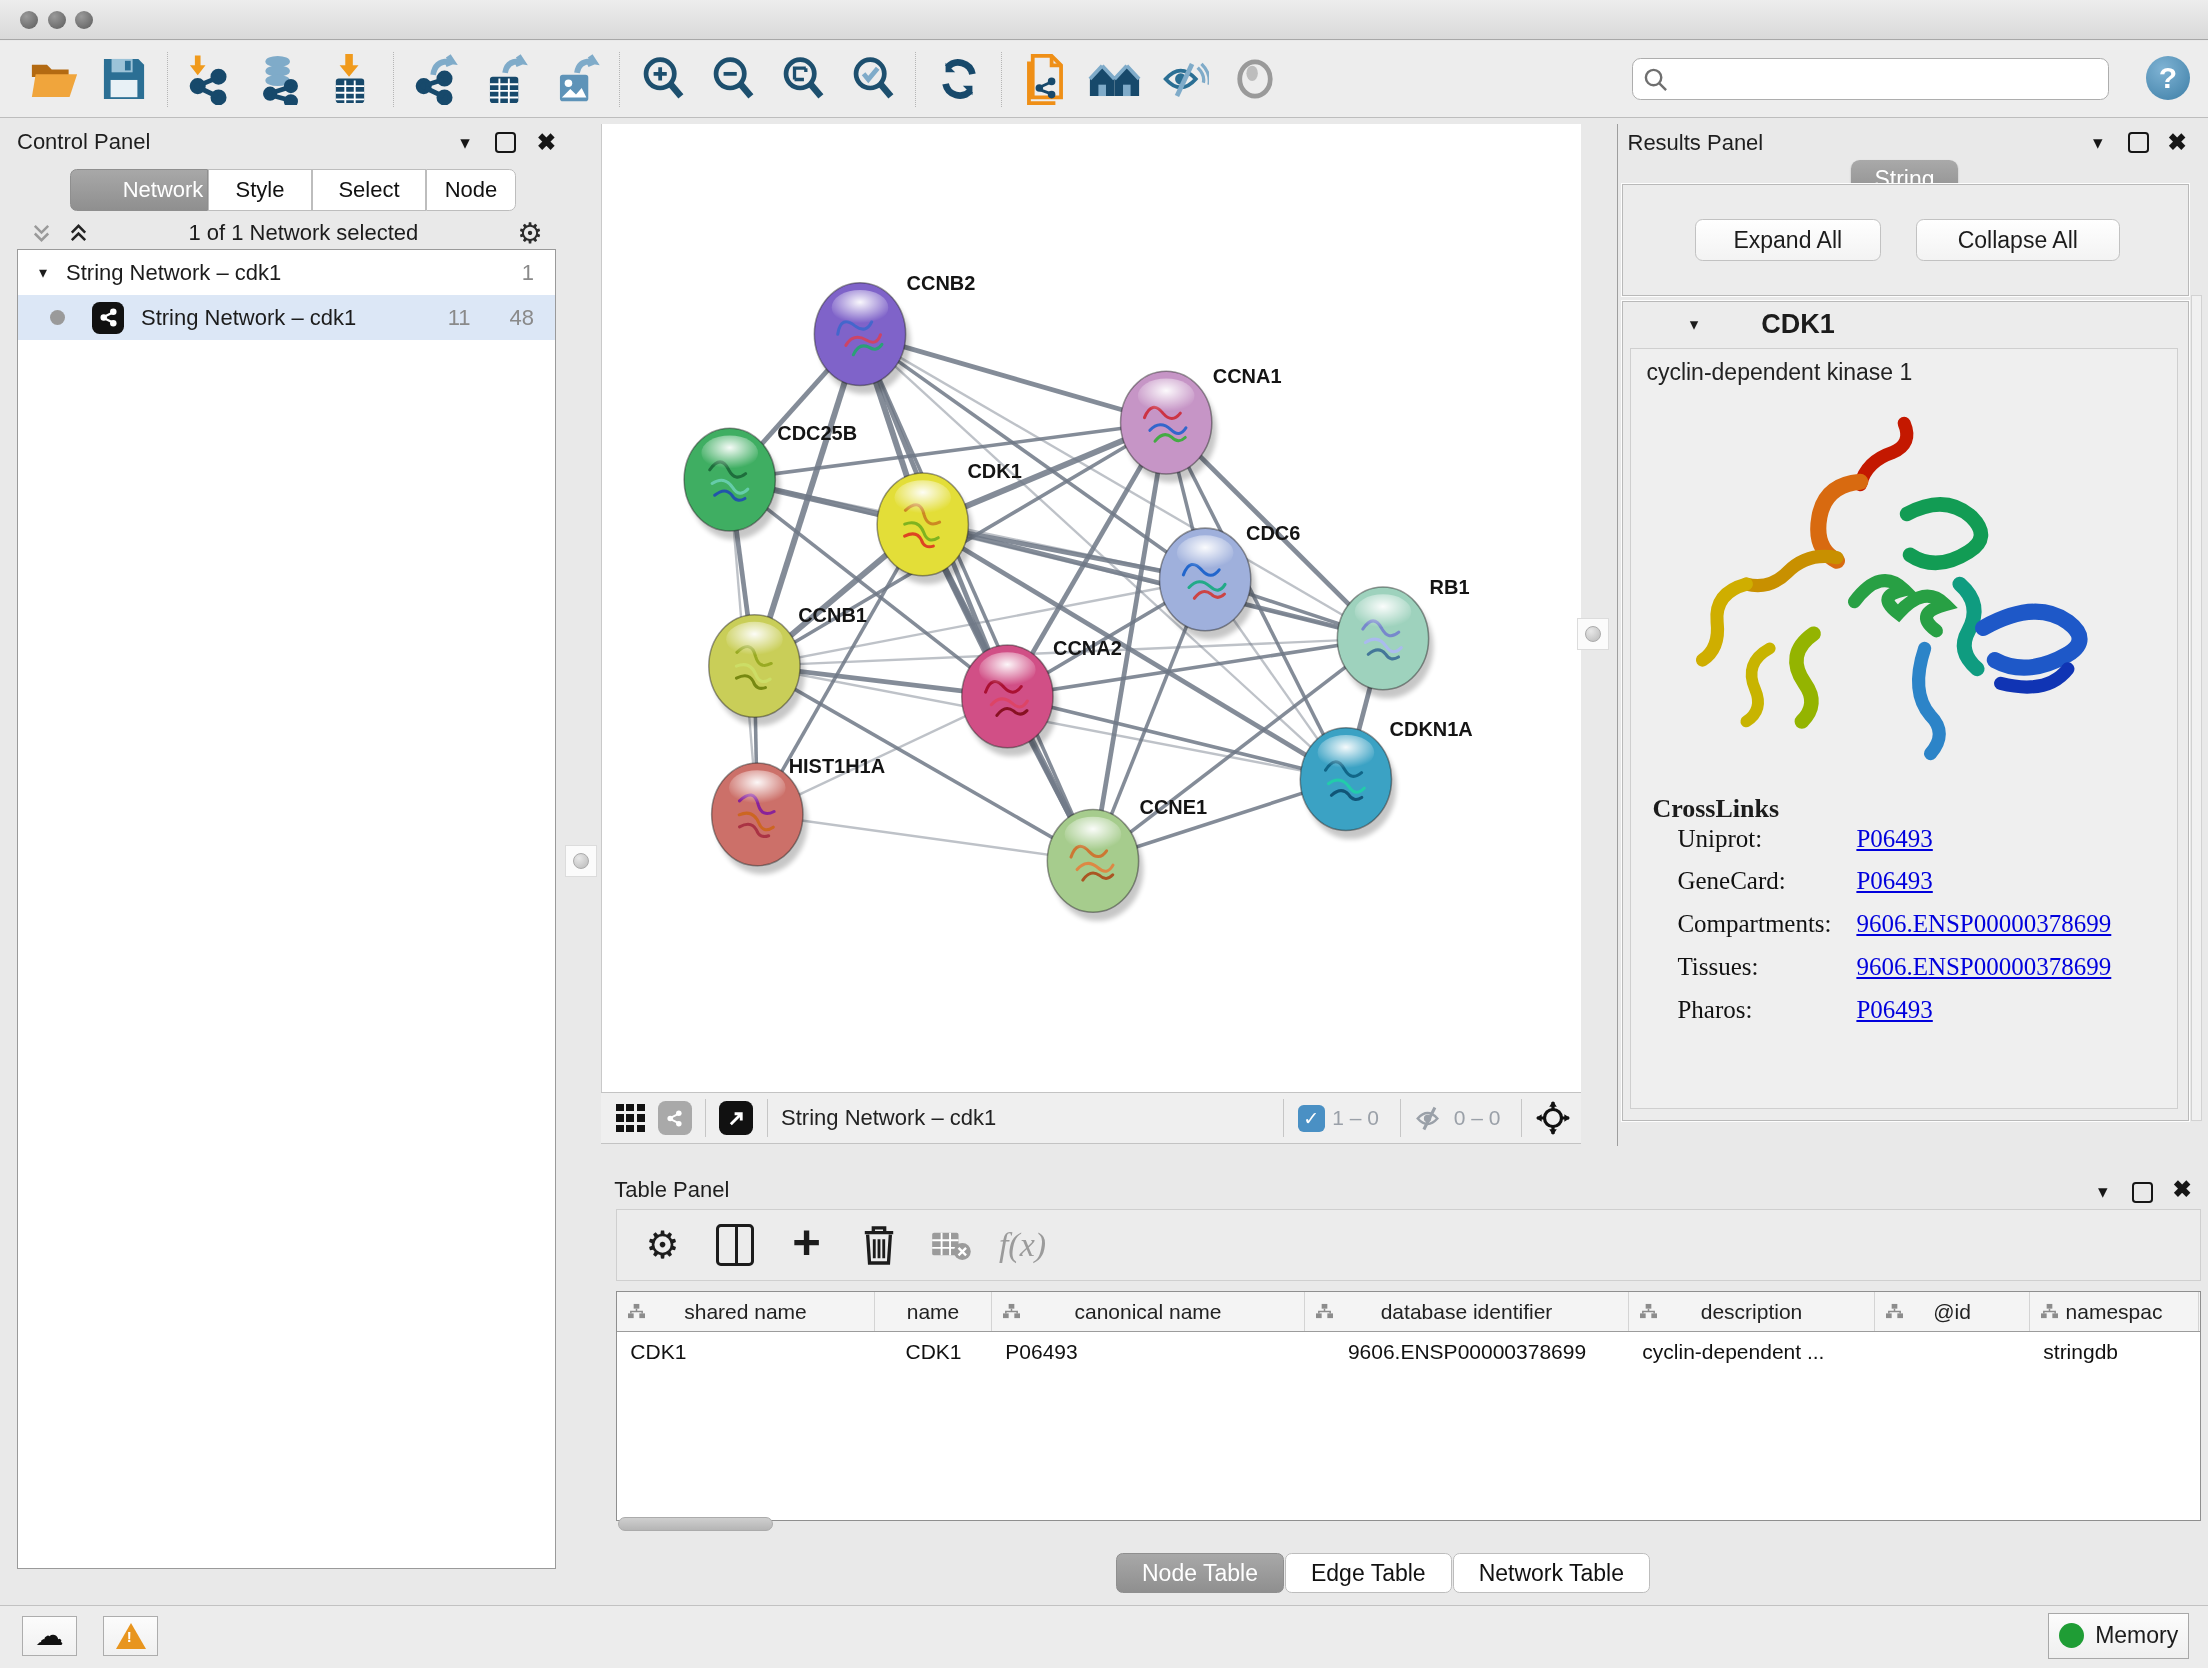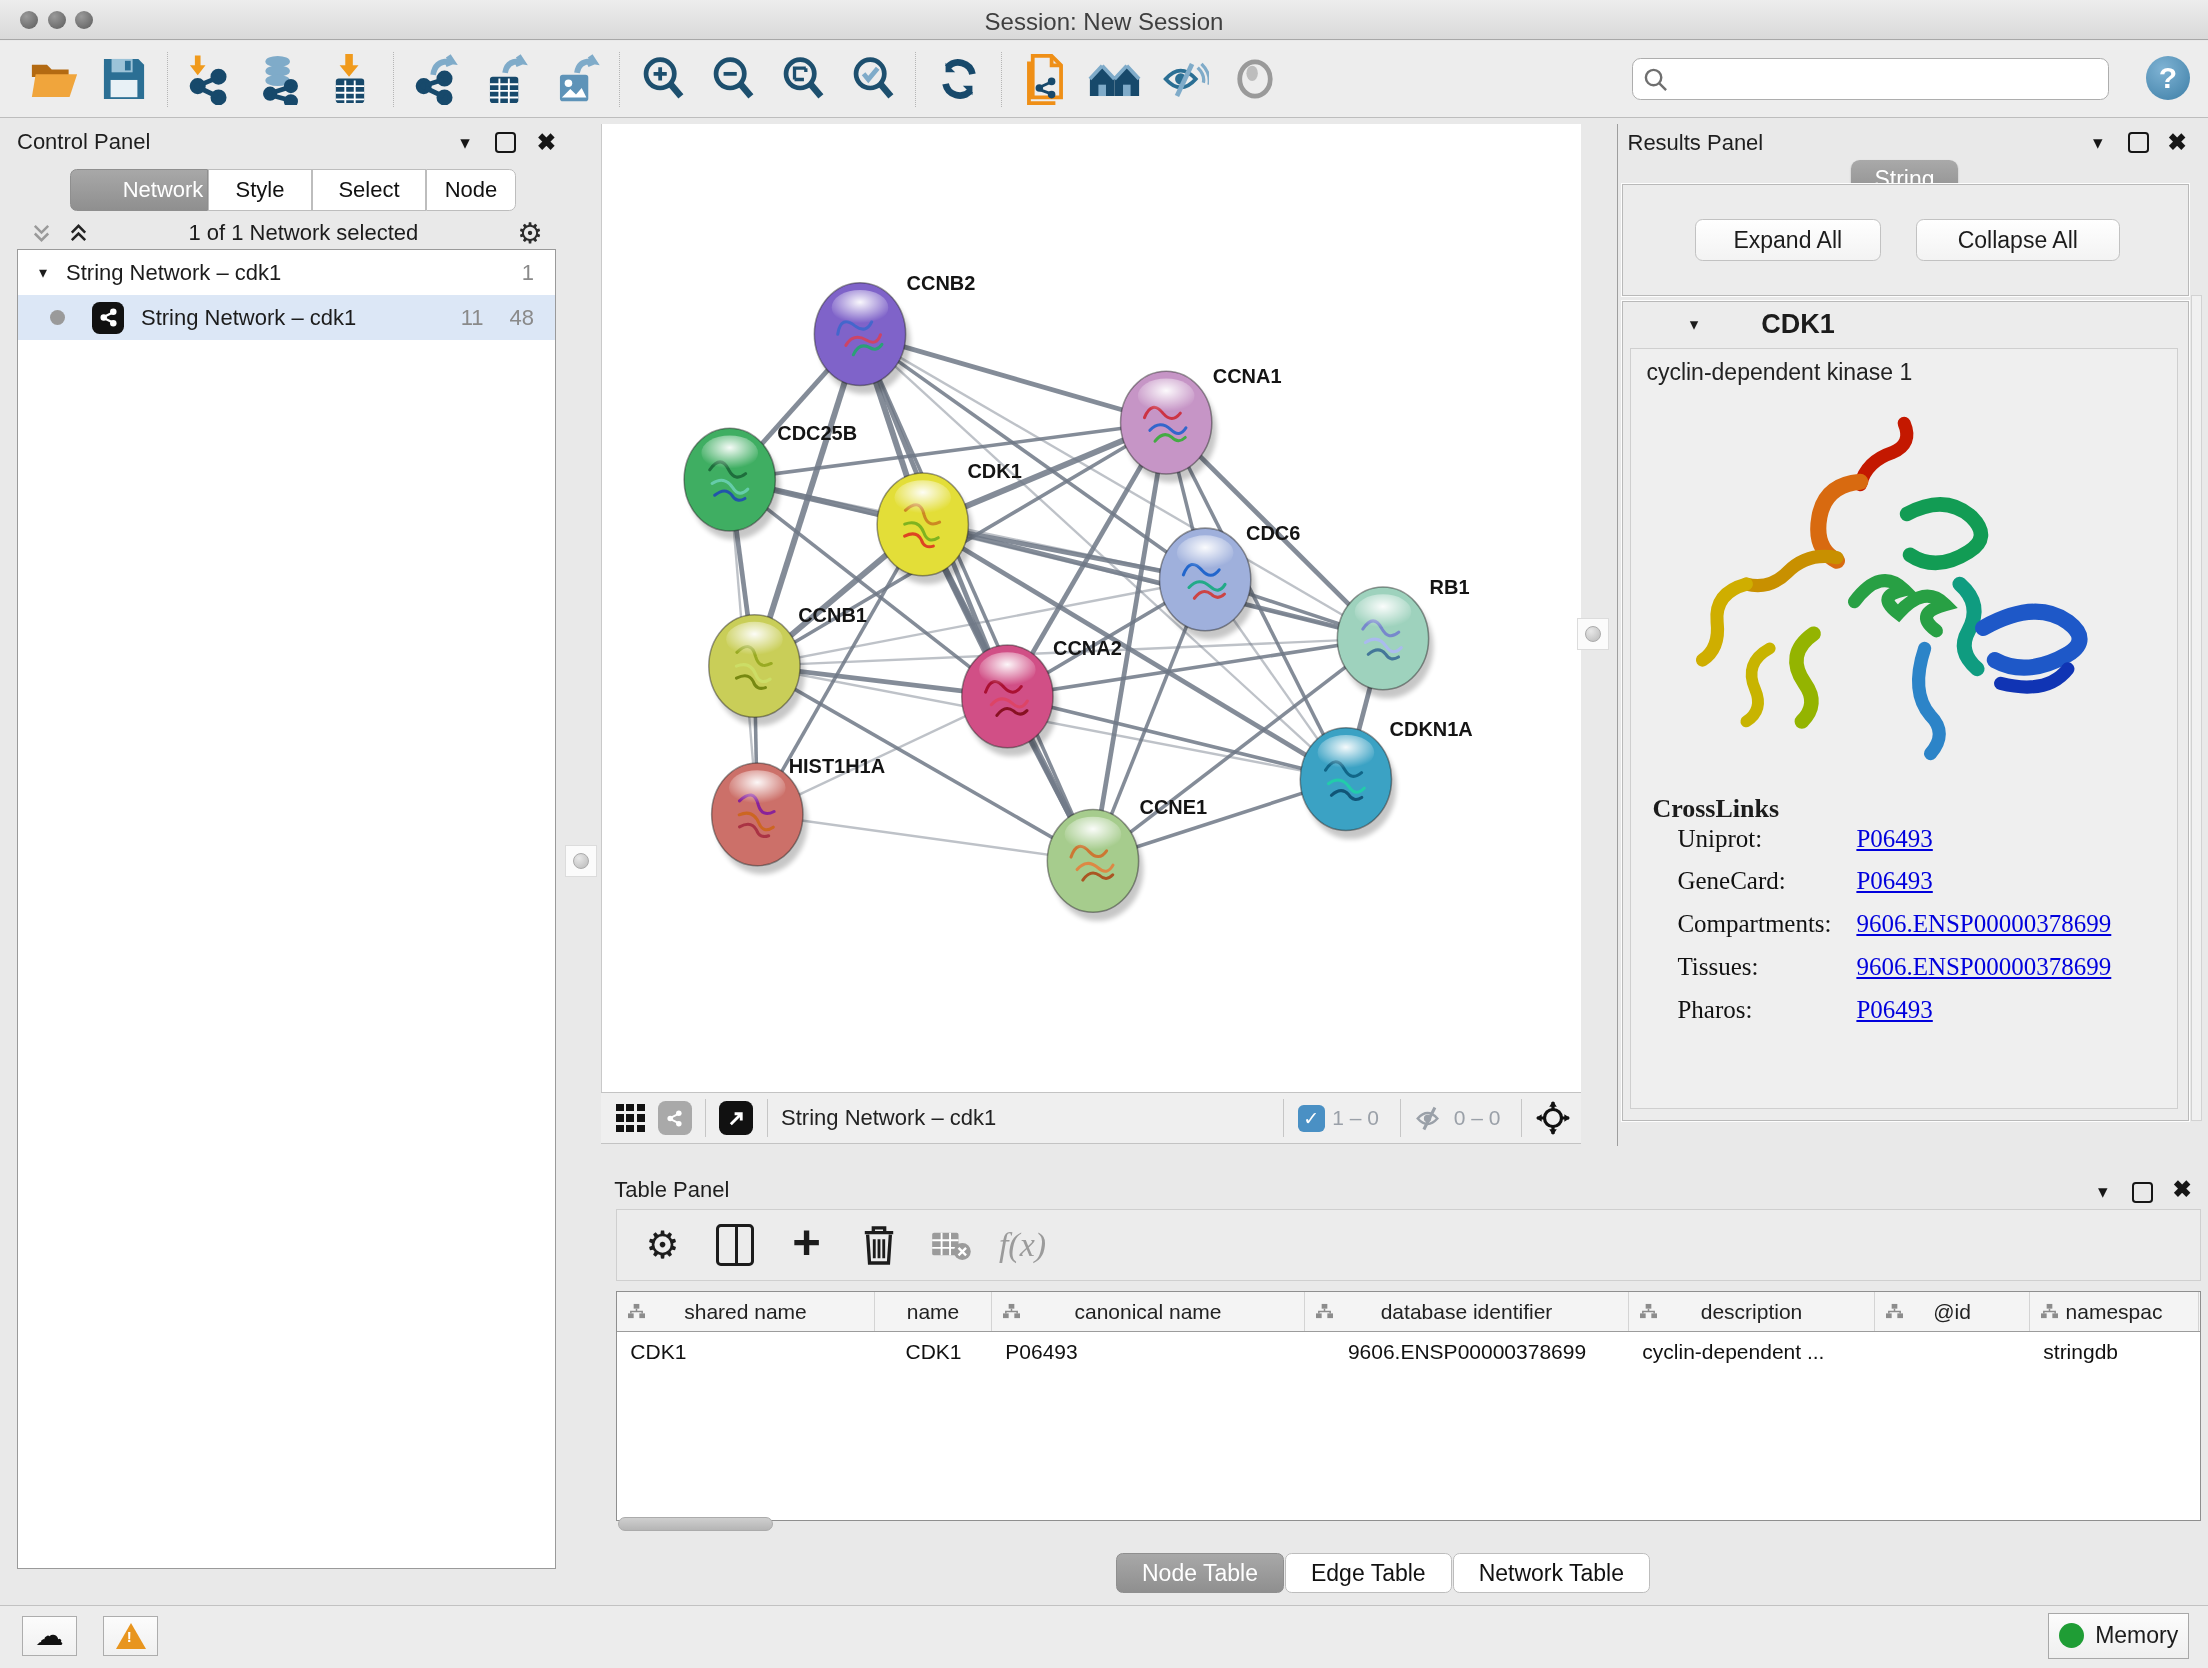--- a/index.html
+++ b/index.html
@@ -138,21 +138,20 @@
 
   svg text { font-family:"Liberation Sans", sans-serif; }
 </style>
 </head>
 <body>
 
 <div class="titlebar">
   <span class="tl-dot" style="left:20px"></span>
   <span class="tl-dot" style="left:48px"></span>
   <span class="tl-dot" style="left:75px"></span>
-  <div class="win-title">Session: New Session</div>
 </div>
 
 <div class="toolbar">
   <div class="tb-btn" style="margin-left:19px">
     <svg width="49" height="44" viewBox="0 0 52 46">
       <path d="M2 8 h16 l5 5 h18 v8 H2 z" fill="#b36a12"></path>
       <path d="M6 18 h44 l-8 24 H2 z" fill="#f0a53c"></path>
     </svg>
   </div>
   <div class="tb-btn">
@@ -352,21 +351,21 @@
           <g fill="#fff">
             <circle cx="6" cy="11" r="3.4"></circle>
             <circle cx="16" cy="5" r="3.4"></circle>
             <circle cx="16" cy="17" r="3.4"></circle>
           </g>
           <path d="M7 10 L15 6 M7 12 L15 16" stroke="#fff" stroke-width="2.4"></path>
         </svg>
     </span>
     <span style="margin-left:17px">String Network – cdk1</span>
     <span style="flex:1"></span>
-    <span class="cnt" style="margin-right:26px">11</span>
+    <span class="cnt" style="margin-right:39px">11</span>
     <span class="cnt" style="margin-right:21px">48</span>
   </div>
 </div>
 
 <div class="h-handle" style="left:565px; top:845px;">
     <i></i>
   </div>
 
 <div class="canvas">
   <svg id="net-svg" width="980" height="968" viewBox="0 0 1030 1018">

